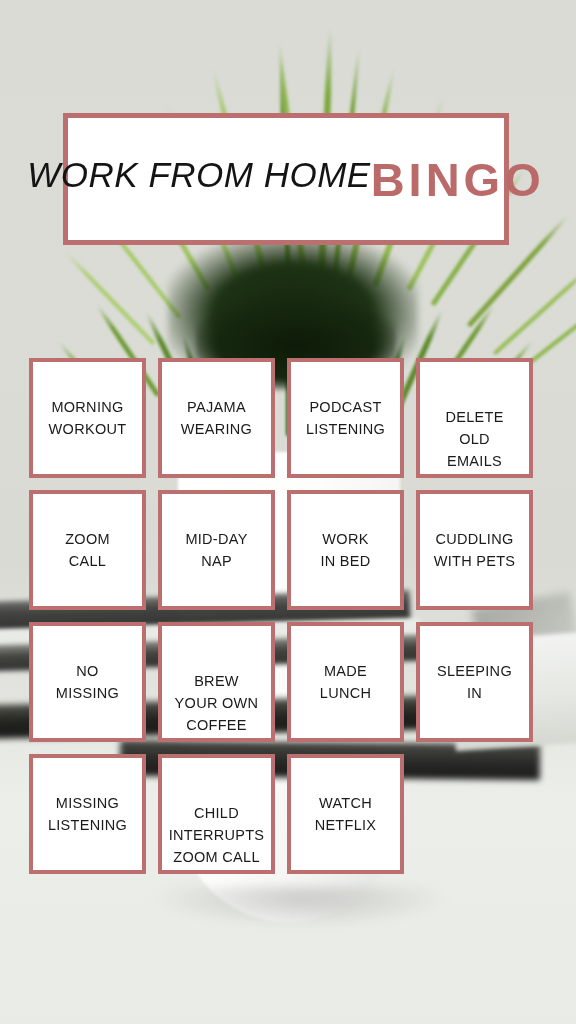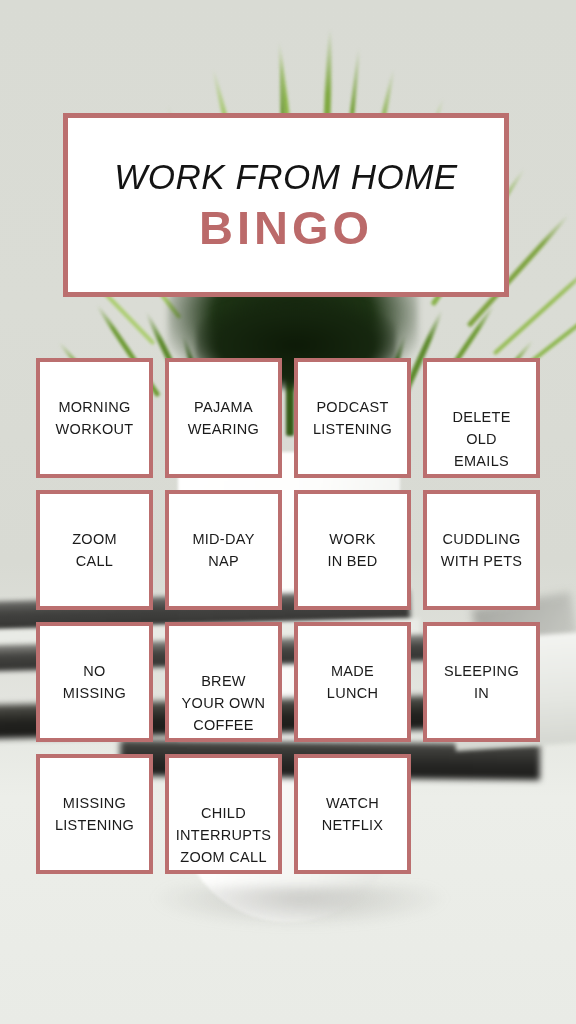--- a/index.html
+++ b/index.html
@@ -167,25 +167,25 @@
     border-radius: 50% 50% 2px 2px;
     filter: blur(1.5px);
   }
 
   
   .title-card {
     position: absolute;
     left: 63px;
     top: 113px;
     width: 446px;
-    height: 184px;
+    height: 132px;
     background: #ffffff;
     border: 5px solid #bb6f6f;
     display: flex;
-    flex-direction: column;
+    flex-direction: row;
     align-items: center;
     justify-content: center;
     z-index: 5;
   }
   .title-line1 {
     font-size: 35px;
     font-style: italic;
     font-weight: 500;
     letter-spacing: 0.5px;
     color: #141414;
@@ -198,21 +198,21 @@
     font-weight: bold;
     letter-spacing: 4px;
     color: #bb6a6a;
     line-height: 1;
     white-space: nowrap;
   }
 
   
   .bingo-grid {
     position: absolute;
-    left: 36px;
+    left: 29px;
     top: 358px;
     width: 504px;
     height: 516px;
     display: grid;
     grid-template-columns: repeat(4, 117px);
     grid-template-rows: repeat(4, 120px);
     column-gap: 12px;
     row-gap: 12px;
     z-index: 5;
   }

